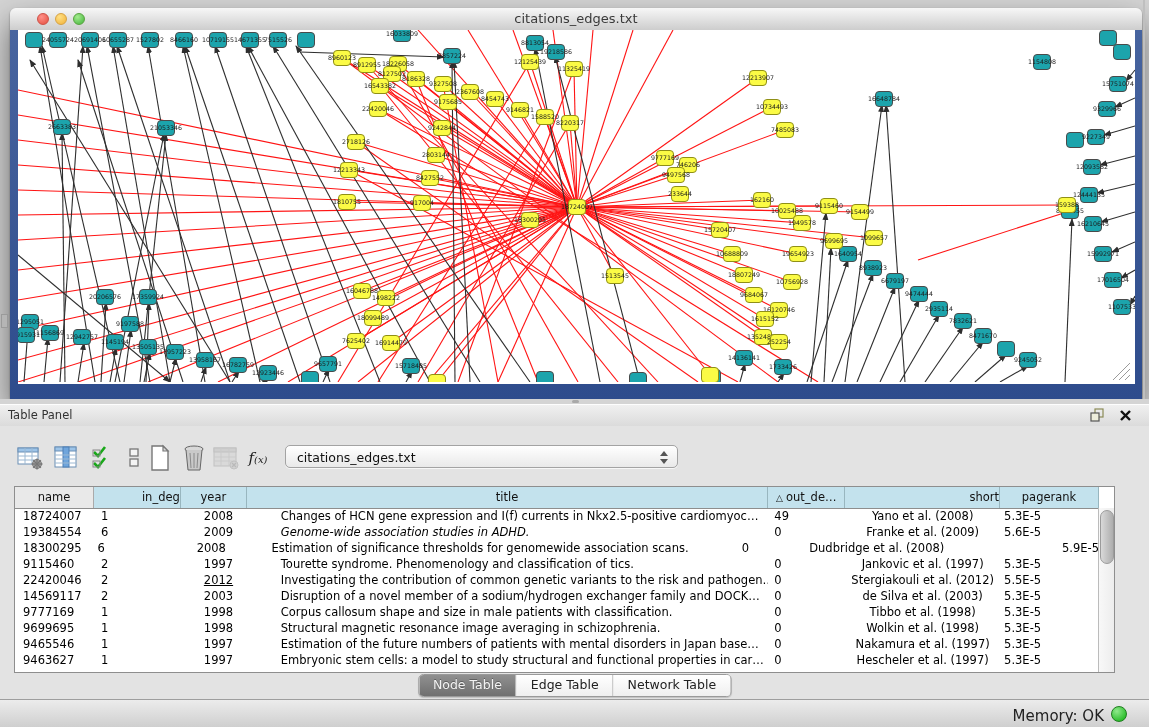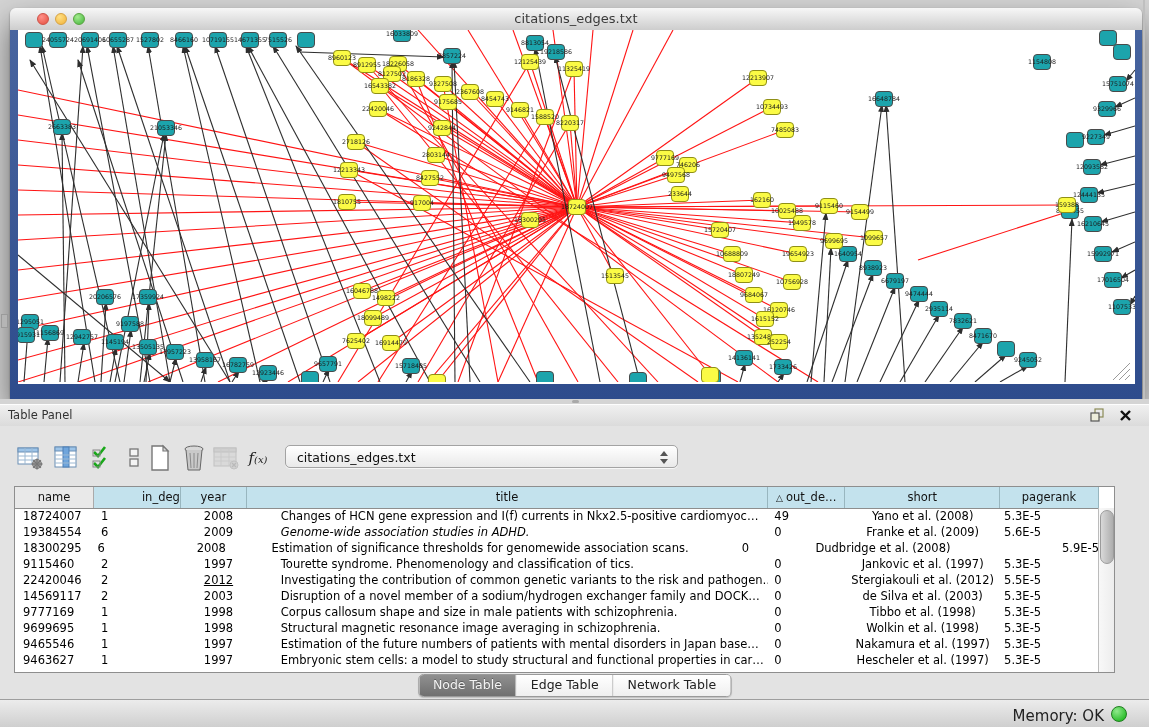--- a/index.html
+++ b/index.html
@@ -836,21 +836,21 @@
     </div>
   </div>
 
   <div id="tbl">
     <div id="thead">
         <div class="th key" style="width: 79px;"><span>name</span></div>
         <div class="th" style="width: 87px; padding-left: 48px;"><span>in_degree</span></div>
         <div class="th" style="width: 66px;"><span>year</span></div>
         <div class="th" style="width: 522px;"><span>title</span></div>
         <div class="th" style="width: 77px;"><span class="sort-tri">△</span><span>out_de…</span></div>
-        <div class="th" style="width: 155px;"><span>short</span></div>
+        <div class="th" style="width: 155px; text-align: right;"><span>short</span></div>
         <div class="th" style="width: 99px;"><span>pagerank</span></div>
       </div>
     <div id="tbody">
         <div class="tr">
           <div class="td" style="width: 79px; text-align: left; padding-left: 8px;">18724007</div>
           <div class="td" style="width: 87px; text-align: left; padding-left: 7px;">1</div>
           <div class="td" style="width: 66px; text-align: left; padding-left: 23px;">2008</div>
           <div class="td" style="width: 522px; text-align: left; padding-left: 34px;">Changes of HCN gene expression and I(f) currents in Nkx2.5-positive cardiomyoc…</div>
           <div class="td" style="width: 77px; text-align: left; padding-left: 6px;">49</div>
           <div class="td" style="width: 155px; text-align: center; padding-left: 0px;">Yano et al. (2008)</div>
@@ -864,21 +864,21 @@
           <div class="td" style="width: 77px; text-align: left; padding-left: 6px;">0</div>
           <div class="td" style="width: 155px; text-align: center; padding-left: 0px;">Franke et al. (2009)</div>
           <div class="td" style="width: 99px; text-align: left; padding-left: 4px;">5.6E-5</div>
         </div>
         <div class="tr">
           <div class="td" style="width: 79px; text-align: left; padding-left: 8px;">18300295</div>
           <div class="td" style="width: 87px; text-align: left; padding-left: 7px;">6</div>
           <div class="td" style="width: 66px; text-align: left; padding-left: 23px;">2008</div>
           <div class="td" style="width: 522px; text-align: left; padding-left: 34px;">Estimation of significance thresholds for genomewide association scans.</div>
           <div class="td" style="width: 77px; text-align: left; padding-left: 6px;">0</div>
-          <div class="td" style="width: 155px; text-align: center; padding-left: 0px;">Dudbridge et al. (2008)</div>
+          <div class="td" style="width: 155px; padding-left: 0px;">Dudbridge et al. (2008)</div>
           <div class="td" style="width: 99px; text-align: right; padding-left: 4px; margin-left: 48px;">5.9E-5</div>
         </div>
         <div class="tr">
           <div class="td" style="width: 79px; text-align: left; padding-left: 8px;">9115460</div>
           <div class="td" style="width: 87px; text-align: left; padding-left: 7px;">2</div>
           <div class="td" style="width: 66px; text-align: left; padding-left: 23px;">1997</div>
           <div class="td" style="width: 522px; text-align: left; padding-left: 34px;">Tourette syndrome. Phenomenology and classification of tics.</div>
           <div class="td" style="width: 77px; text-align: left; padding-left: 6px;">0</div>
           <div class="td" style="width: 155px; text-align: center; padding-left: 0px;">Jankovic et al. (1997)</div>
           <div class="td" style="width: 99px; text-align: left; padding-left: 4px;">5.3E-5</div>
@@ -898,21 +898,21 @@
           <div class="td" style="width: 66px; text-align: left; padding-left: 23px;">2003</div>
           <div class="td" style="width: 522px; text-align: left; padding-left: 34px;">Disruption of a novel member of a sodium/hydrogen exchanger family and DOCK…</div>
           <div class="td" style="width: 77px; text-align: left; padding-left: 6px;">0</div>
           <div class="td" style="width: 155px; text-align: center; padding-left: 0px;">de Silva et al. (2003)</div>
           <div class="td" style="width: 99px; text-align: left; padding-left: 4px;">5.3E-5</div>
         </div>
         <div class="tr">
           <div class="td" style="width: 79px; text-align: left; padding-left: 8px;">9777169</div>
           <div class="td" style="width: 87px; text-align: left; padding-left: 7px;">1</div>
           <div class="td" style="width: 66px; text-align: left; padding-left: 23px;">1998</div>
-          <div class="td" style="width: 522px; text-align: left; padding-left: 34px;">Corpus callosum shape and size in male patients with schizophrenia.</div>
+          <div class="td" style="width: 522px; text-align: left; padding-left: 34px;">Corpus callosum shape and size in male patients with classification.</div>
           <div class="td" style="width: 77px; text-align: left; padding-left: 6px;">0</div>
           <div class="td" style="width: 155px; text-align: center; padding-left: 0px;">Tibbo et al. (1998)</div>
           <div class="td" style="width: 99px; text-align: left; padding-left: 4px;">5.3E-5</div>
         </div>
         <div class="tr">
           <div class="td" style="width: 79px; text-align: left; padding-left: 8px;">9699695</div>
           <div class="td" style="width: 87px; text-align: left; padding-left: 7px;">1</div>
           <div class="td" style="width: 66px; text-align: left; padding-left: 23px;">1998</div>
           <div class="td" style="width: 522px; text-align: left; padding-left: 34px;">Structural magnetic resonance image averaging in schizophrenia.</div>
           <div class="td" style="width: 77px; text-align: left; padding-left: 6px;">0</div>

